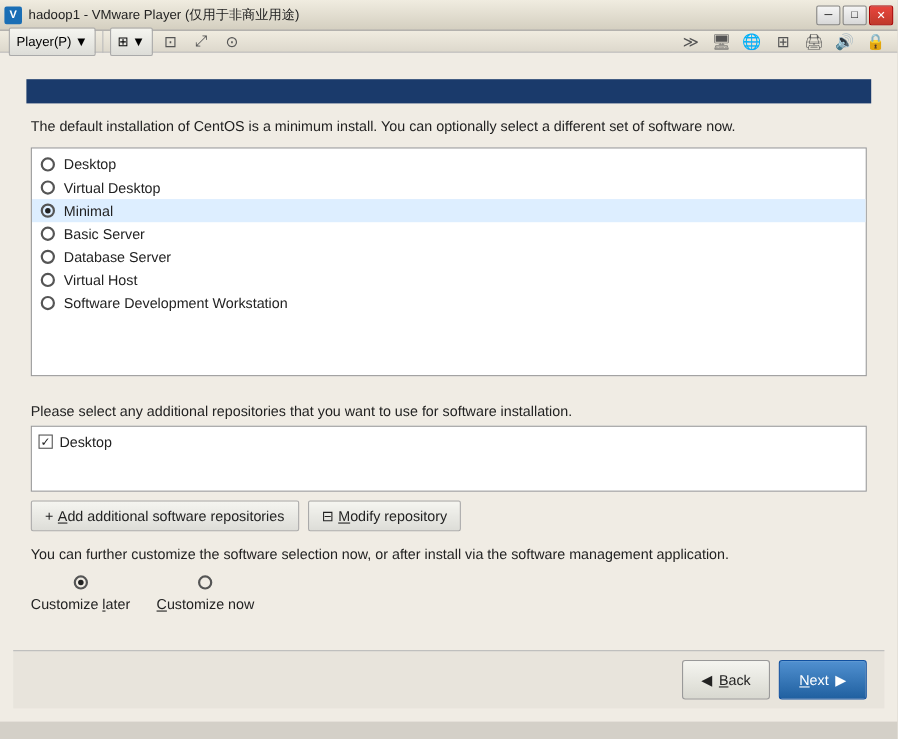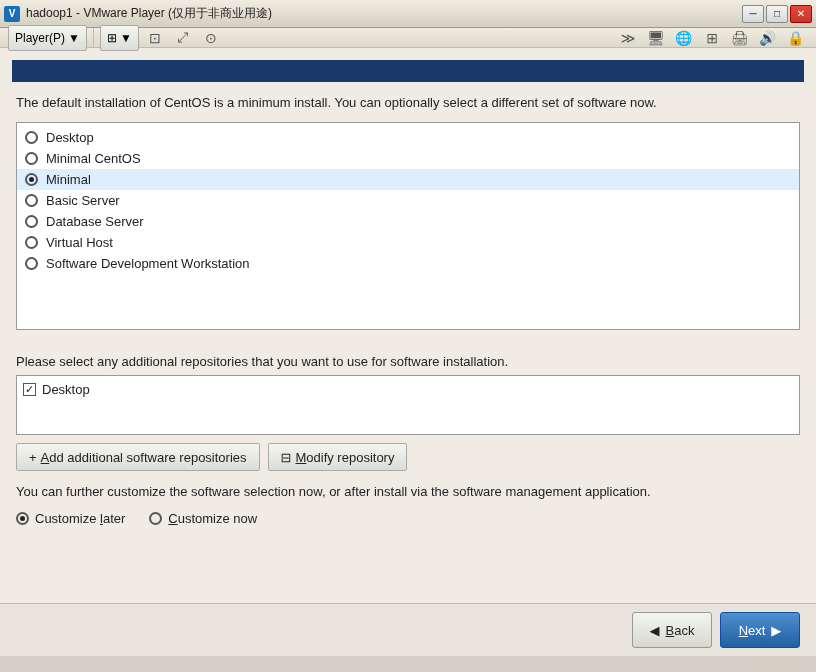--- a/index.html
+++ b/index.html
@@ -98,21 +98,21 @@
       border: none;
       cursor: pointer;
       display: flex; align-items: center; justify-content: center;
       font-size: 14px;
       color: #555;
     }
 
     
     .main-content {
       background: #f0ece4;
-      padding: 0;
+      padding: 12px;
       height: calc(672px - 28px - 36px);
       display: flex;
       flex-direction: column;
     }
 
     
     .progress-area {
       background: #1a3a6b;
       height: 22px;
       margin: 12px 12px 0 12px;
@@ -248,20 +248,21 @@
       align-items: center;
       gap: 24px;
     }
     .radio-option {
       display: flex;
       align-items: center;
       gap: 6px;
       font-size: 13px;
       color: #222;
       cursor: pointer;
+      flex-direction: column;
     }
 
     
     .bottom-nav {
       display: flex;
       justify-content: flex-end;
       align-items: center;
       padding: 8px 16px;
       border-top: 1px solid #bbb;
       background: #e8e4dc;
@@ -334,21 +335,21 @@
     <p class="description-text">The default installation of CentOS is a minimum install. You can optionally select a different set of software now.</p>
 
     <div class="software-list-container">
       <ul class="software-list">
         <li class="software-item">
           <div class="radio-btn"></div>
           <span>Desktop</span>
         </li>
         <li class="software-item">
           <div class="radio-btn"></div>
-          <span>Minimal CentOS</span>
+          <span>Virtual Desktop</span>
         </li>
         <li class="software-item selected">
           <div class="radio-btn checked"></div>
           <span>Minimal</span>
         </li>
         <li class="software-item">
           <div class="radio-btn"></div>
           <span>Basic Server</span>
         </li>
         <li class="software-item">

